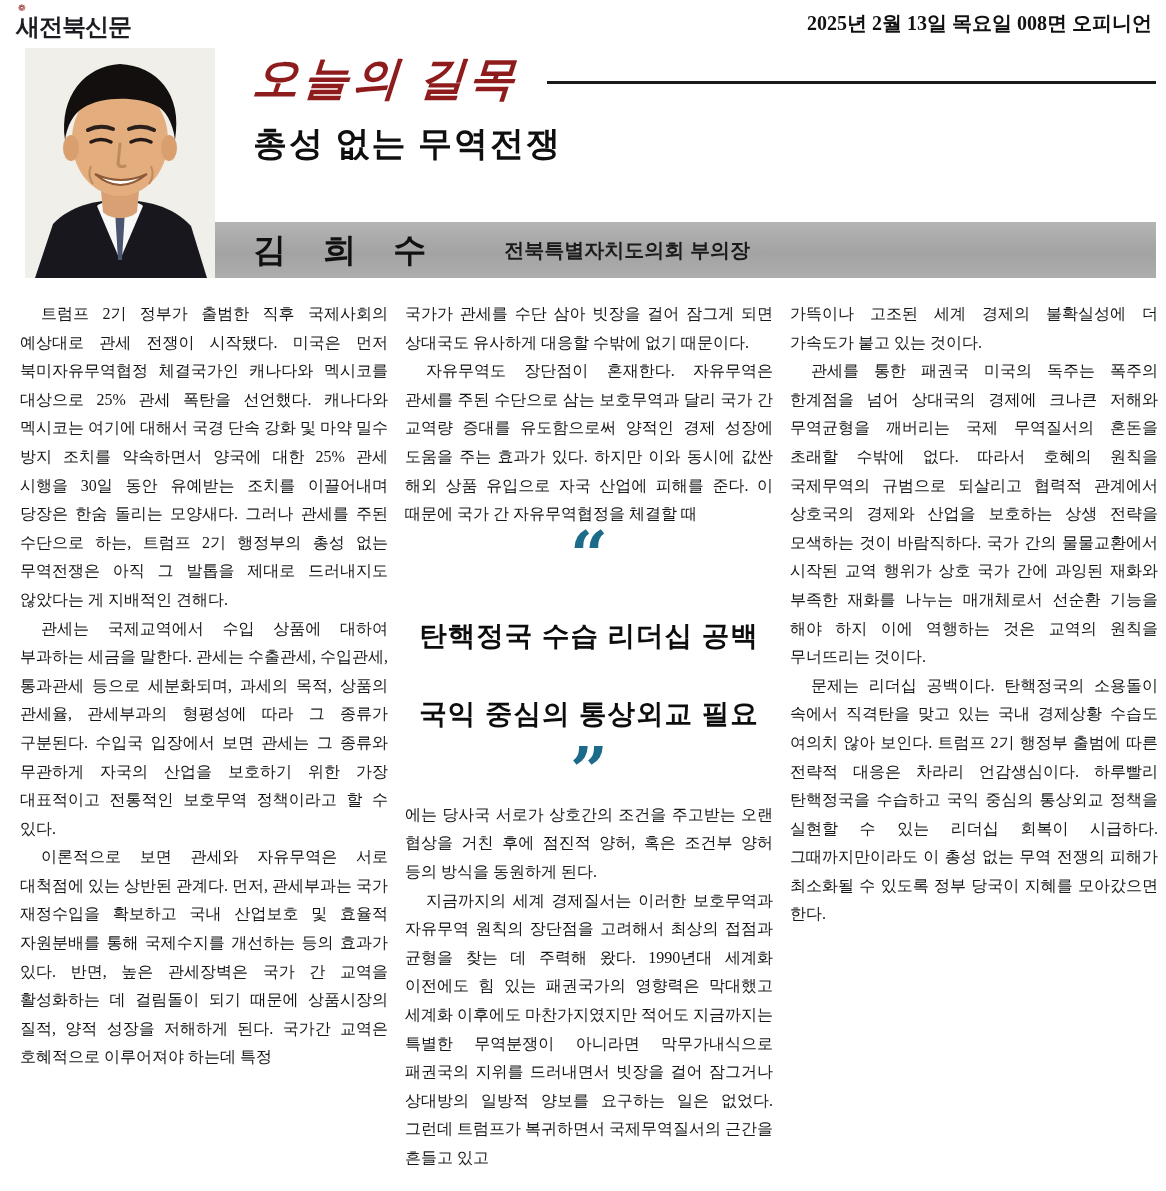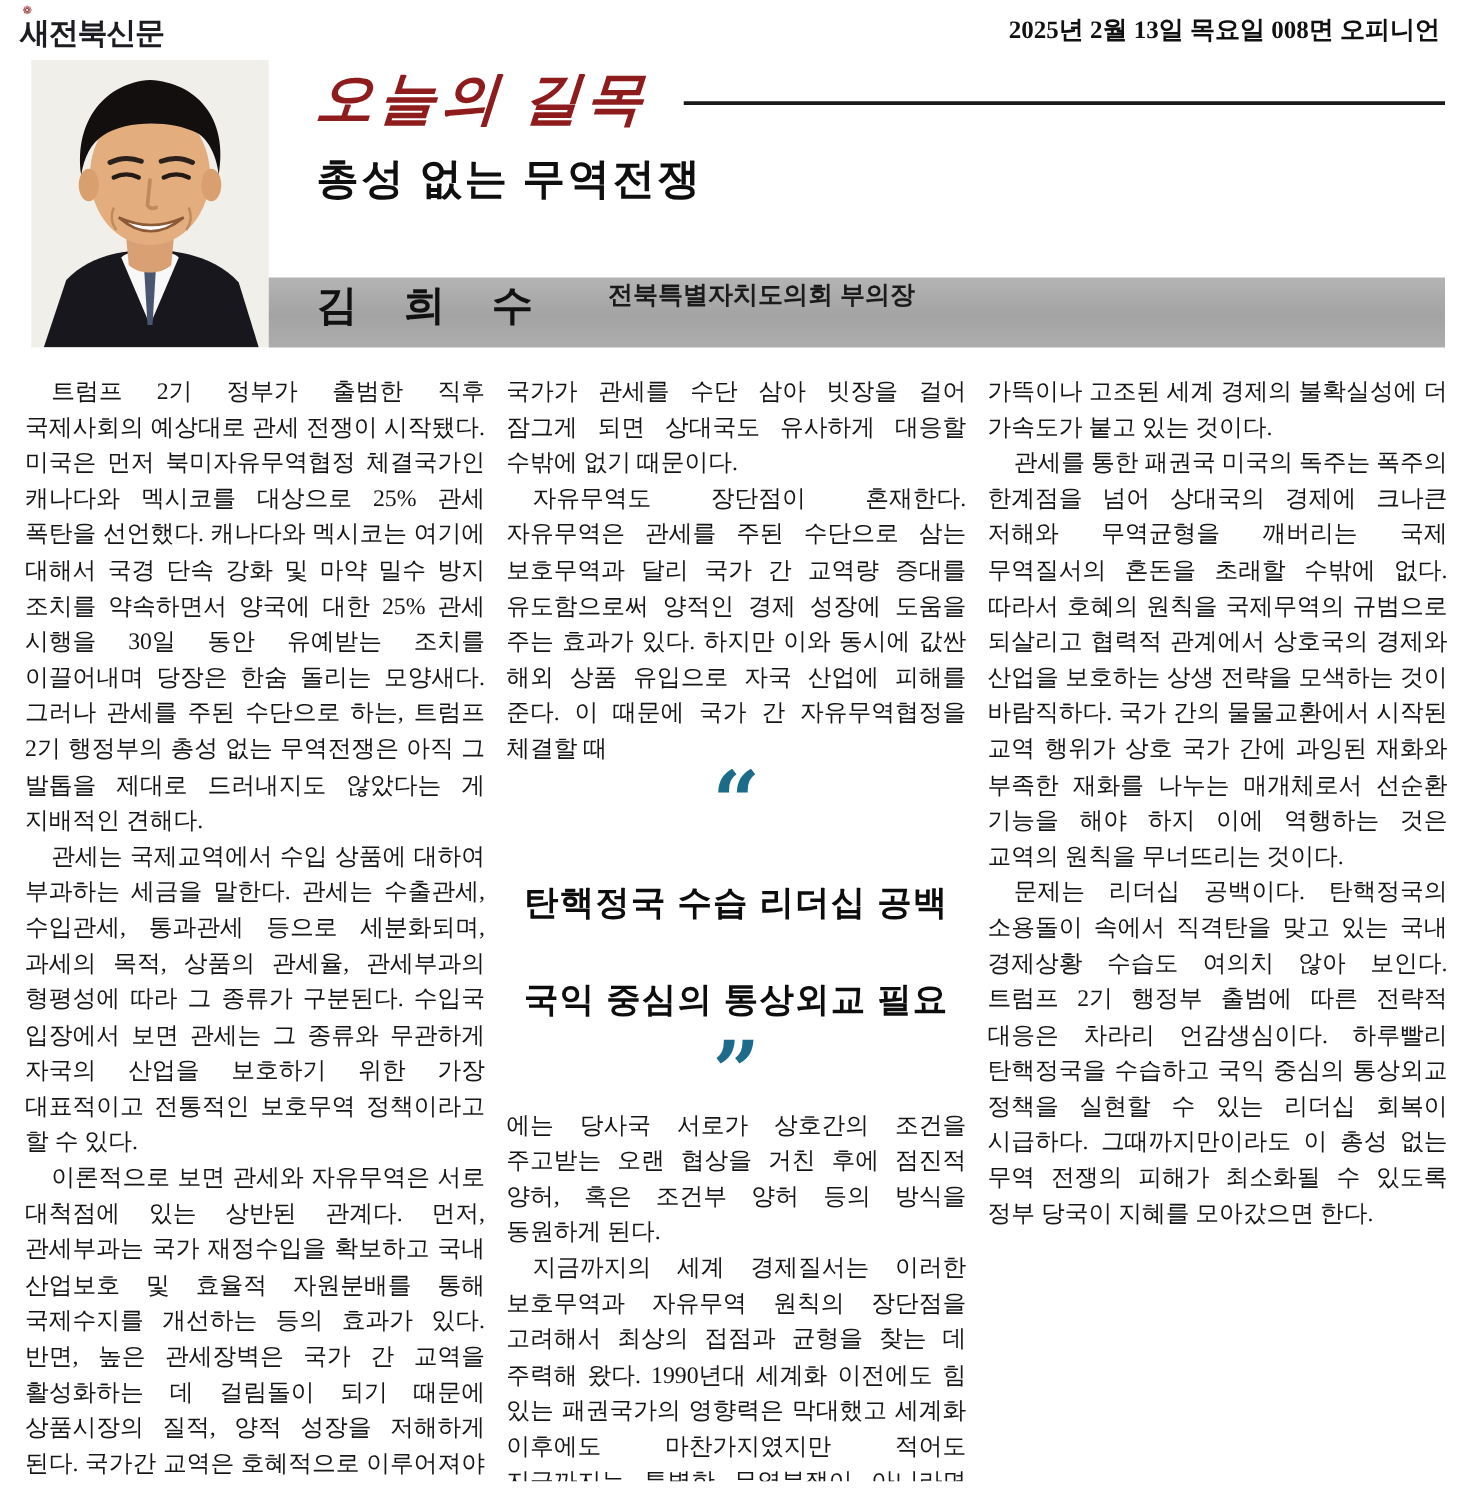--- a/index.html
+++ b/index.html
@@ -56,41 +56,41 @@
   .headline {
     position: absolute; left: 253px; top: 76px;
     font-family: "Liberation Serif", "DejaVu Serif", serif;
     font-weight: bold; font-size: 34px; color: #0f0f0f; letter-spacing: 2px;
     line-height: 1.15;
   }
 
   .byline-bar {
     position: absolute; left: 215px; top: 174px; width: 941px; height: 56px;
     background: linear-gradient(180deg, #b4b4b4 0%, #a3a3a3 55%, #adadad 100%);
-    display: flex; 
+    display: flex; align-items: center;
   }
   .author-name {
     font-family: "Liberation Sans", "DejaVu Sans", sans-serif;
     font-weight: bold; font-size: 33px; color: #111;
     letter-spacing: 14px; margin-left: 38px; white-space: nowrap;
   }
   .author-title {
     font-family: "Liberation Sans", "DejaVu Sans", sans-serif;
     font-weight: bold; font-size: 20px; color: #1b1b1b;
-    margin-left: 46px; white-space: nowrap;
+    margin-left: 64px; white-space: nowrap;
   }
 
   
   .body-cols {
     position: absolute; top: 300px; left: 20px; width: 1138px; height: 885px;
     display: grid; grid-template-columns: 1fr 1fr 1fr; column-gap: 17px;
   }
   .col { overflow: hidden; }
   .col p {
-    font-size: 19px; line-height: 28.6px; text-align: justify;
+    font-size: 16px; line-height: 28.6px; text-align: justify;
     color: #161616; word-break: keep-all; overflow-wrap: anywhere;
   }
   .col p.indent { text-indent: 21px; }
 
   
   .pull-quote { text-align: center; padding: 6px 0 10px 0; }
   .pq-mark {
     display: block; font-family: "DejaVu Serif", "Liberation Serif", serif;
     font-weight: bold; font-size: 66px; line-height: 0.62; height: 46px;
     color: #1d6b8b;

